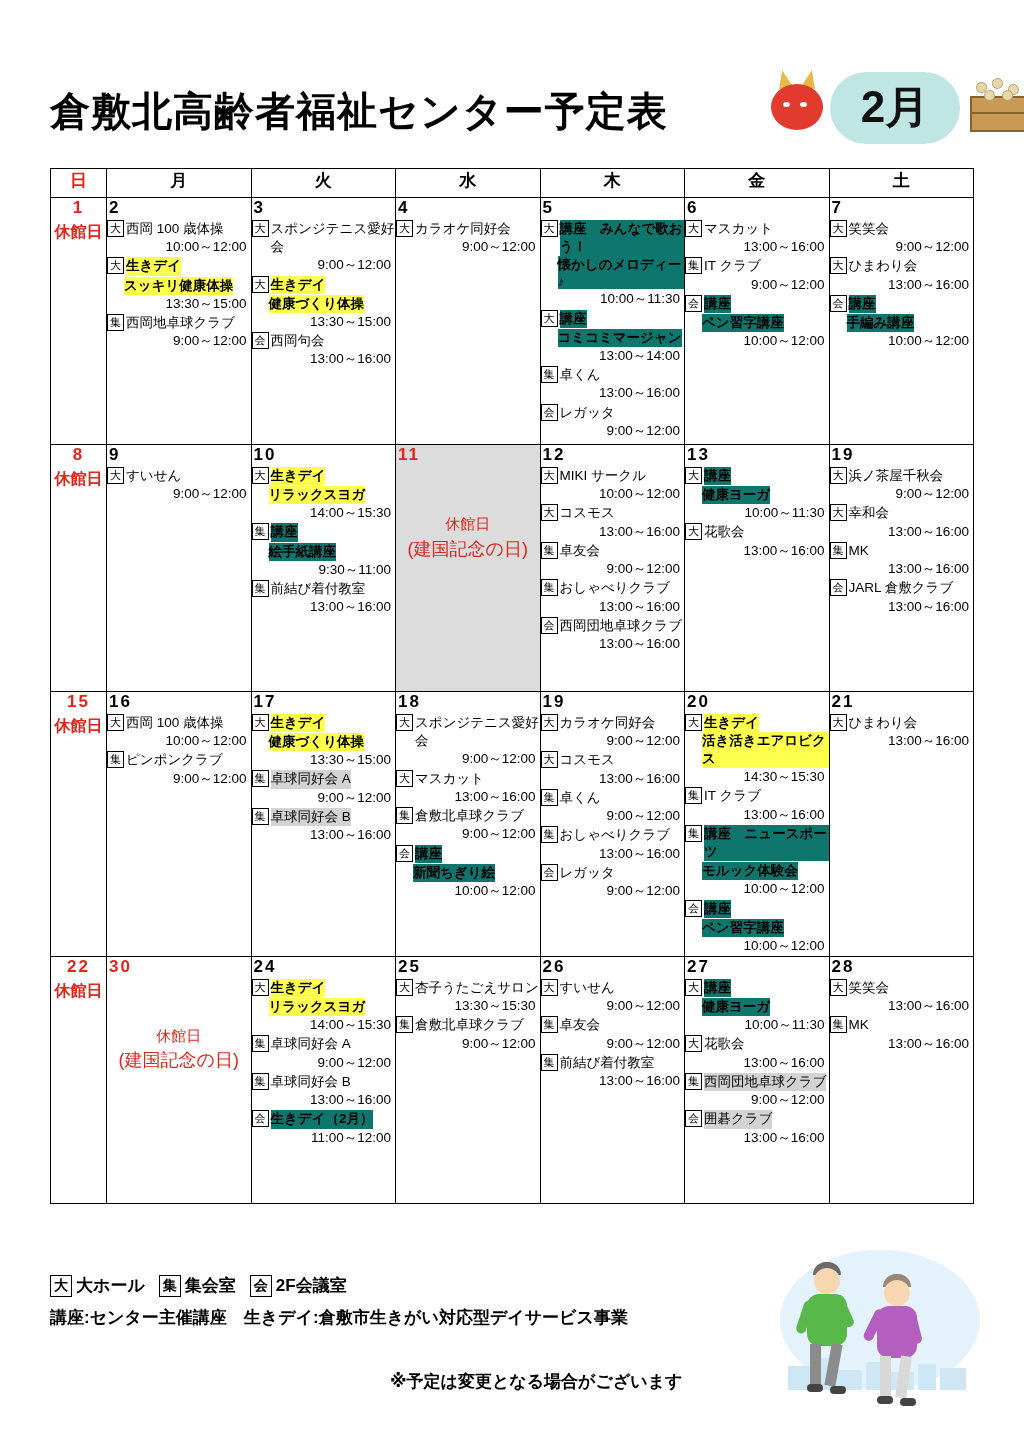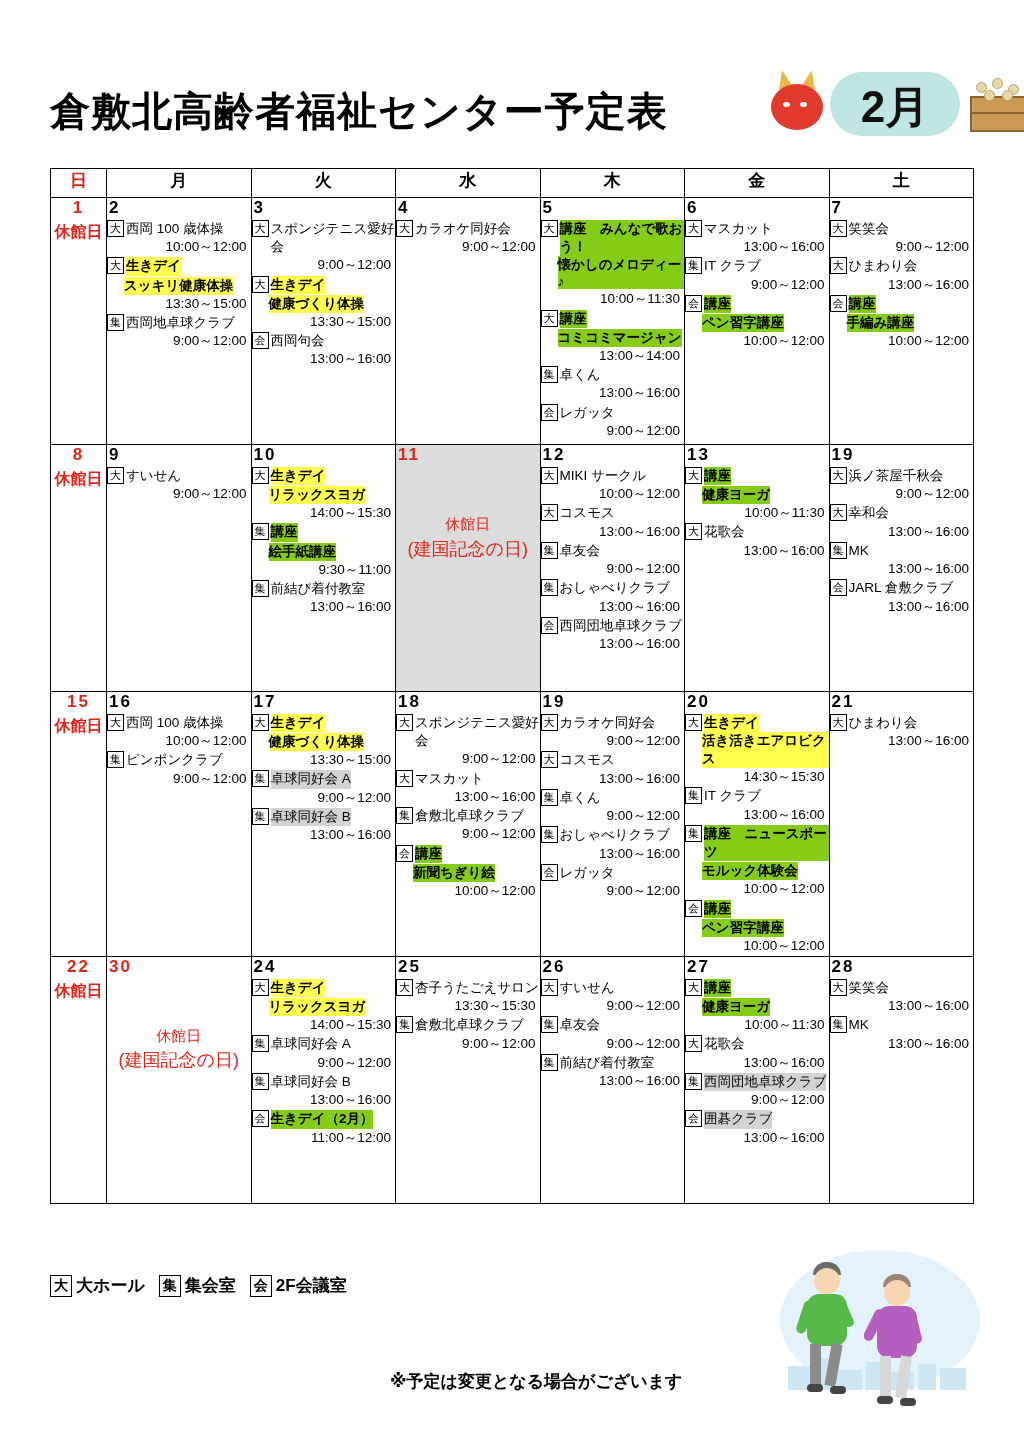--- a/index.html
+++ b/index.html
@@ -14,21 +14,21 @@
 
   
   .header{
     position:absolute;left:50px;top:72px;width:930px;height:78px;
   }
   .title{
     font-size:40px;font-weight:bold;letter-spacing:1px;
     white-space:nowrap;line-height:78px;
   }
   .month-badge{
-    position:absolute;left:780px;top:0px;width:130px;height:64px;
+    position:absolute;left:780px;top:0px;width:130px;height:72px;
     background:#bfe6e2;border-radius:40px;
   }
   .month-badge span{
     display:block;text-align:center;line-height:70px;
     font-size:44px;font-weight:bold;color:#111;
   }
   .oni{
     position:absolute;left:717px;top:-2px;width:62px;height:62px;
   }
   .oni .face{
@@ -101,21 +101,21 @@
     border:1px solid #000;text-align:center;font-size:11px;
     margin-right:2px;flex:none;background:#fff;
   }
   .ev .name{display:inline-block;font-size:13.5px;}
   .ev .name.b{font-weight:bold;}
   .ev .time{
     text-align:right;font-size:13.5px;line-height:1.35;
     padding-right:4px;
   }
   .hl-y{background:#ffff4d;}
-  .hl-c{background:#84cc16;}
+  .hl-c{background:#0f766e;}
   .hl-g{background:#d3d3d3;}
 
   
   .legend{
     position:absolute;left:50px;top:1270px;width:700px;
     font-size:17px;line-height:1.9;font-weight:bold;
   }
   .legend .row1{display:flex;align-items:center;gap:14px;}
   .legend .lg{display:flex;align-items:center;}
   .legend .tagbox{
@@ -781,20 +781,21 @@
       </span>
       <span class="lg">
         <span class="tagbox">集</span>
         <span>集会室</span>
       </span>
       <span class="lg">
         <span class="tagbox">会</span>
         <span>2F会議室</span>
       </span>
     </div>
+    <div>講座:センター主催講座　生きデイ:倉敷市生きがい対応型デイサービス事業</div>
   </div>
   <div class="note">※予定は変更となる場合がございます</div>
 
   <div class="people">
     <div class="sky"></div>
     <div class="town">
       <i style="left:0;width:22px;height:24px;"></i>
       <i style="left:26px;width:18px;height:32px;"></i>
       <i style="left:48px;width:26px;height:20px;"></i>
       <i style="left:78px;width:20px;height:28px;"></i>

